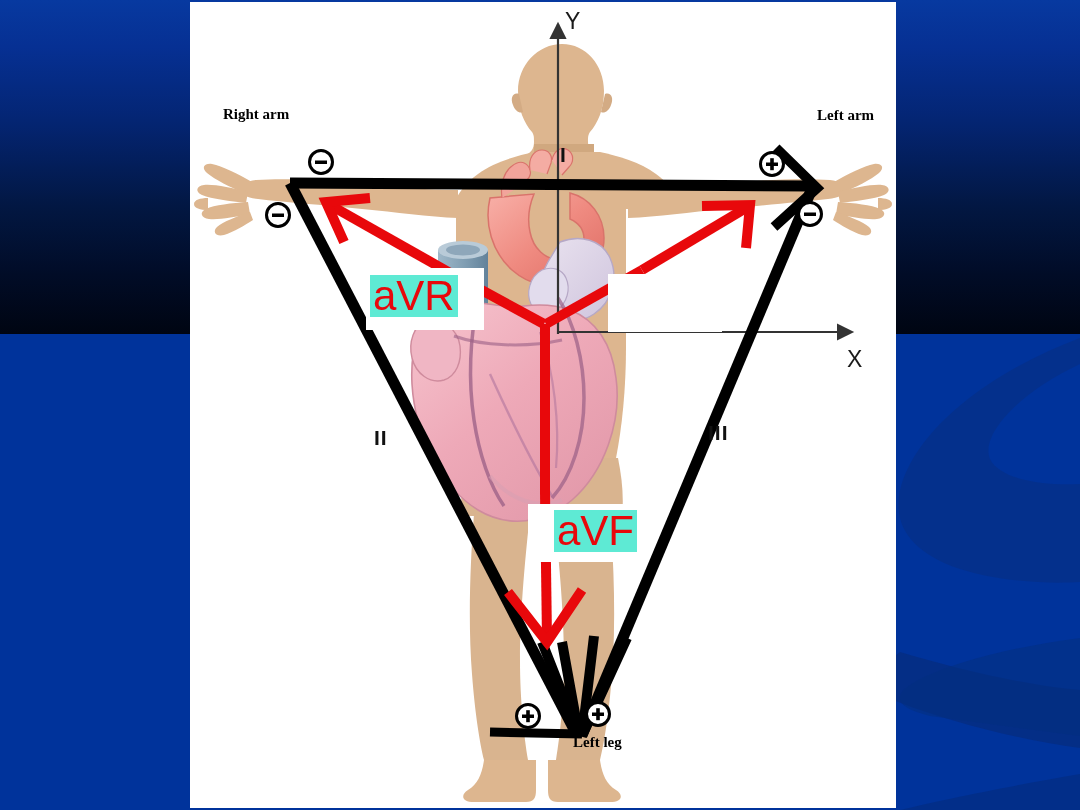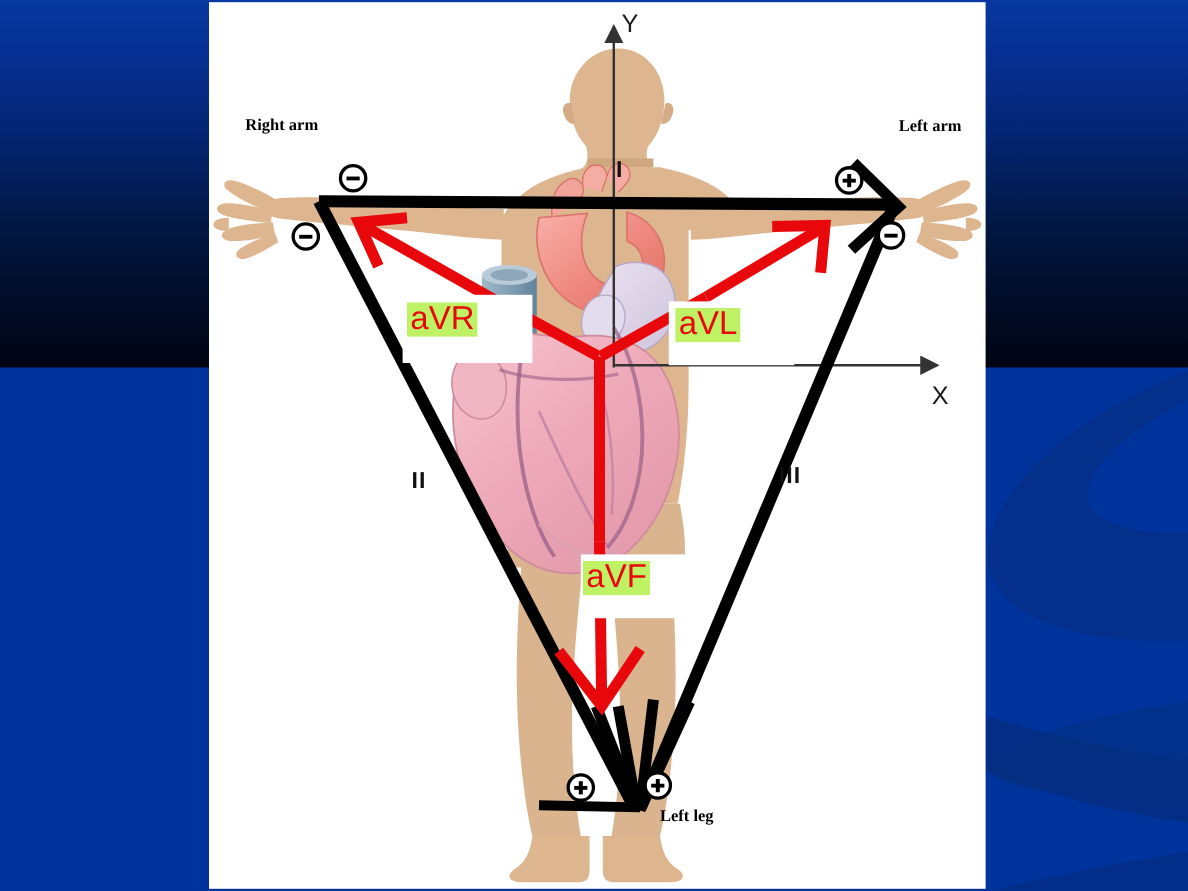--- a/index.html
+++ b/index.html
@@ -83,41 +83,41 @@
   }
   .lbl-lead {
     font-family: "Liberation Sans", sans-serif;
     font-size: 21px;
     font-weight: 600;
     color: #111111;
     letter-spacing: 1px;
   }
   .lbl-red {
     font-family: "Liberation Sans", sans-serif;
-    font-size: 30px;
+    font-size: 42px;
     color: #e8080b;
-    background: #bef264;
+    background: #5eead4;
     line-height: 0.95;
     padding: 1px 3px;
   }
 
   #lbl-right-arm { left: 33px; top: 104px; }
   #lbl-left-arm  { left: 583px; top: 105px; margin-left: 44px; }
-  #lbl-left-leg  { left: 410px; top: 732px; }
+  #lbl-left-leg  { left: 383px; top: 732px; }
 
   #lbl-Y { left: 375px; top: 6px; }
   #lbl-X { left: 657px; top: 344px; }
 
   #lbl-I   { left: 370px; top: 141px; }
   #lbl-II  { left: 184px; top: 424px; }
   #lbl-III { left: 518px; top: 419px; }
 
   #lbl-aVR { left: 180px; top: 273px; }
   #lbl-aVL { left: 424px; top: 278px; }
-  #lbl-aVF { left: 340px; top: 508px; }
+  #lbl-aVF { left: 364px; top: 508px; }
 </style>
 </head>
 <body>
 
 <div id="slide">
 
   <div class="bg-top"></div>
   <div class="bg-bottom">
     <svg class="bg-swirls" viewBox="0 0 1080 476">
       <path d="M1080,4 C1010,30 940,75 910,130 C885,178 900,215 960,235 C1000,248 1050,250 1080,248 L1080,150 C1045,152 1000,146 990,125 C980,100 1020,58 1080,30 Z" fill="#053089" opacity="0.85"></path>
@@ -342,18 +342,17 @@
     <div class="lbl lbl-axis" id="lbl-X">X</div>
 
     <div class="lbl lbl-lead" id="lbl-I">I</div>
 
     <div class="lbl lbl-lead" id="lbl-II">II</div>
 
     <div class="lbl lbl-lead" id="lbl-III">III</div>
 
     <div class="lbl lbl-red" id="lbl-aVR">aVR</div>
 
-    <div class="lbl lbl-red" id="lbl-aVL">aVL</div>
 
     <div class="lbl lbl-red" id="lbl-aVF">aVF</div>
 
   </div>
 </div>
 
 </body></html>

